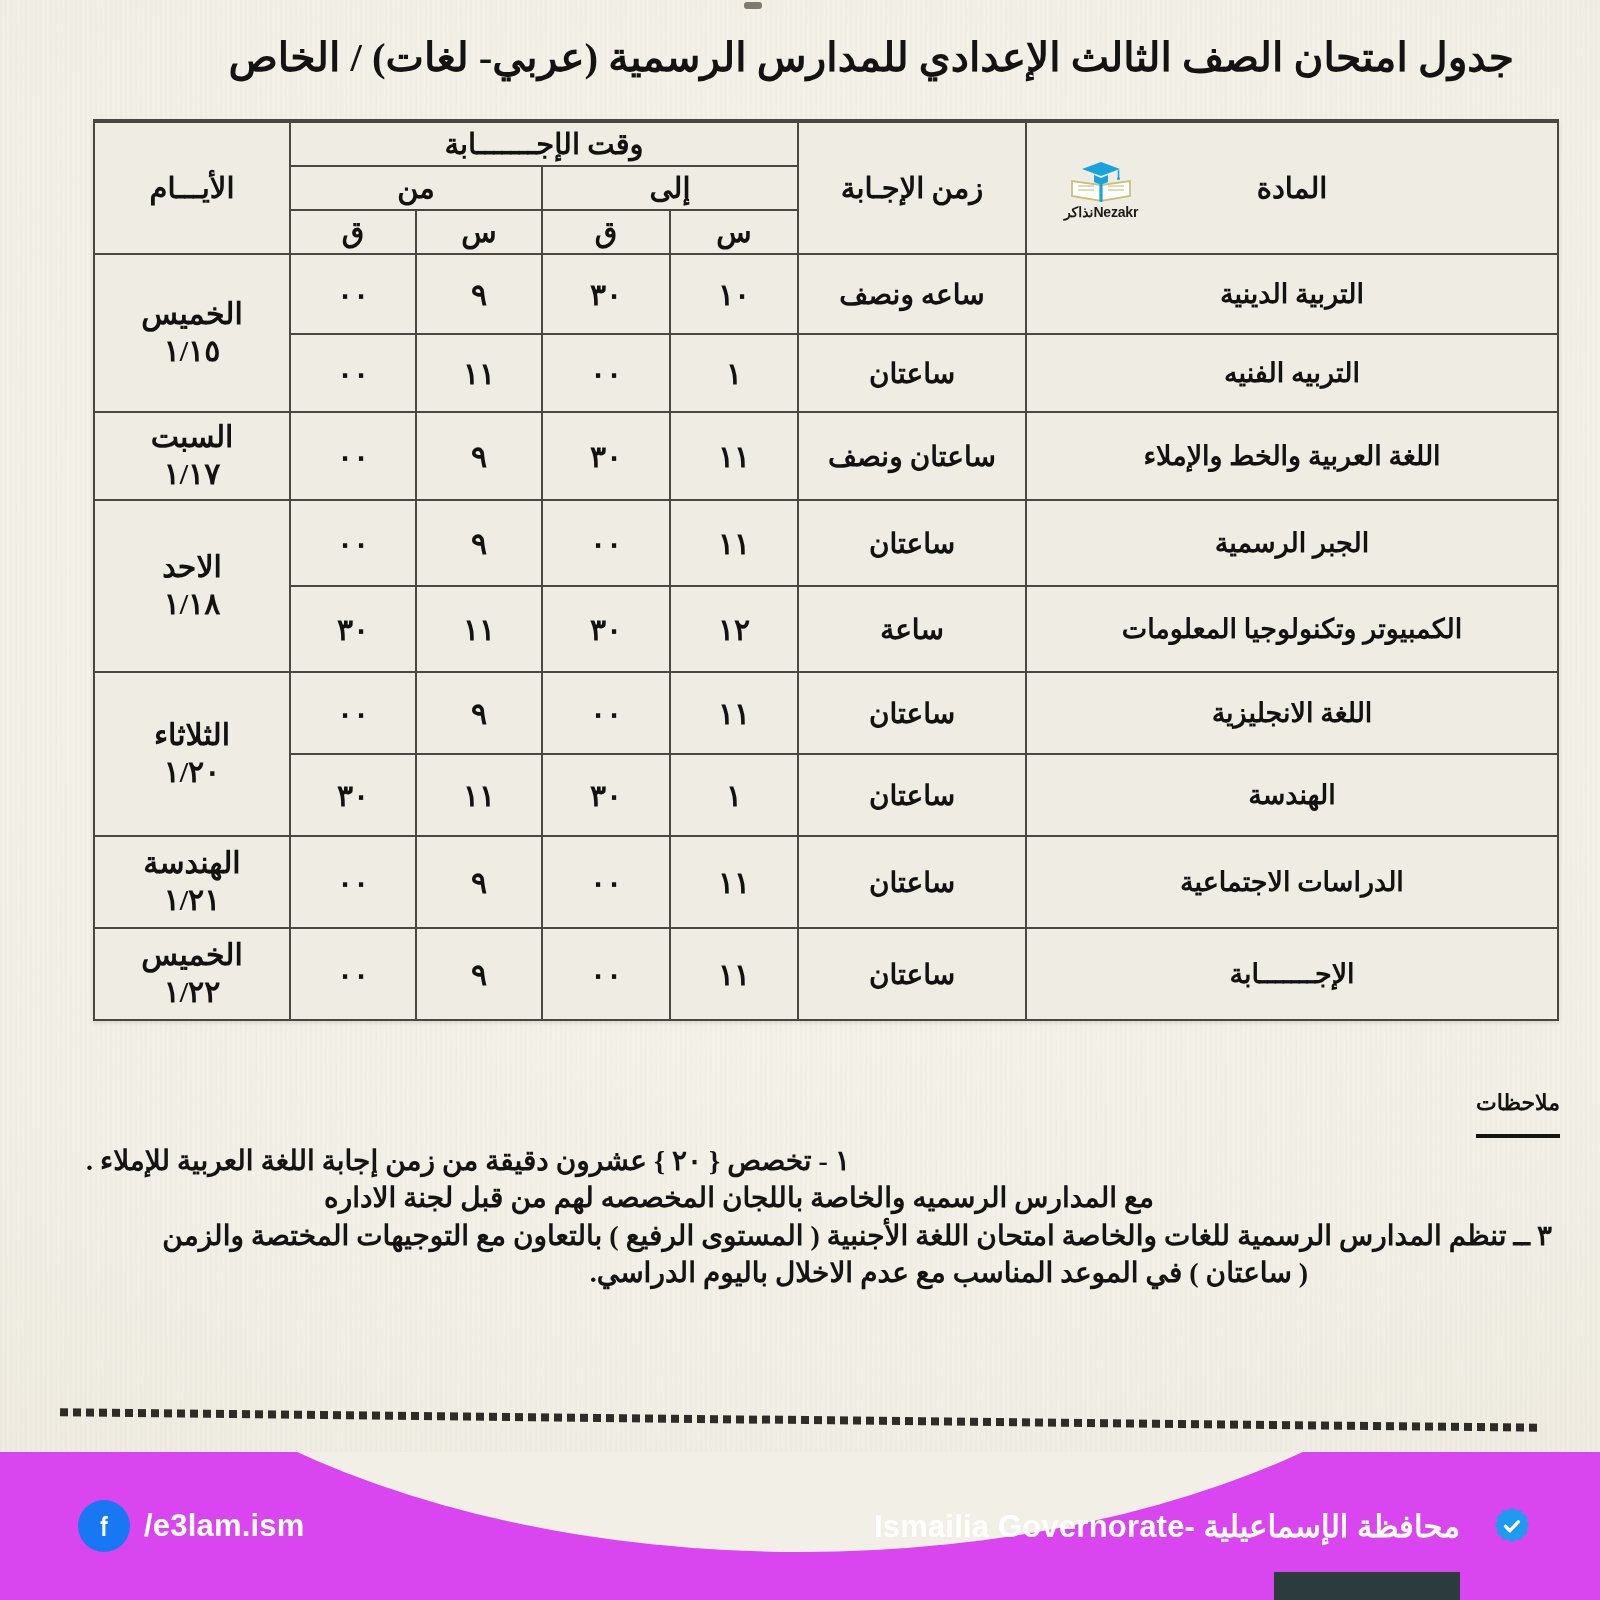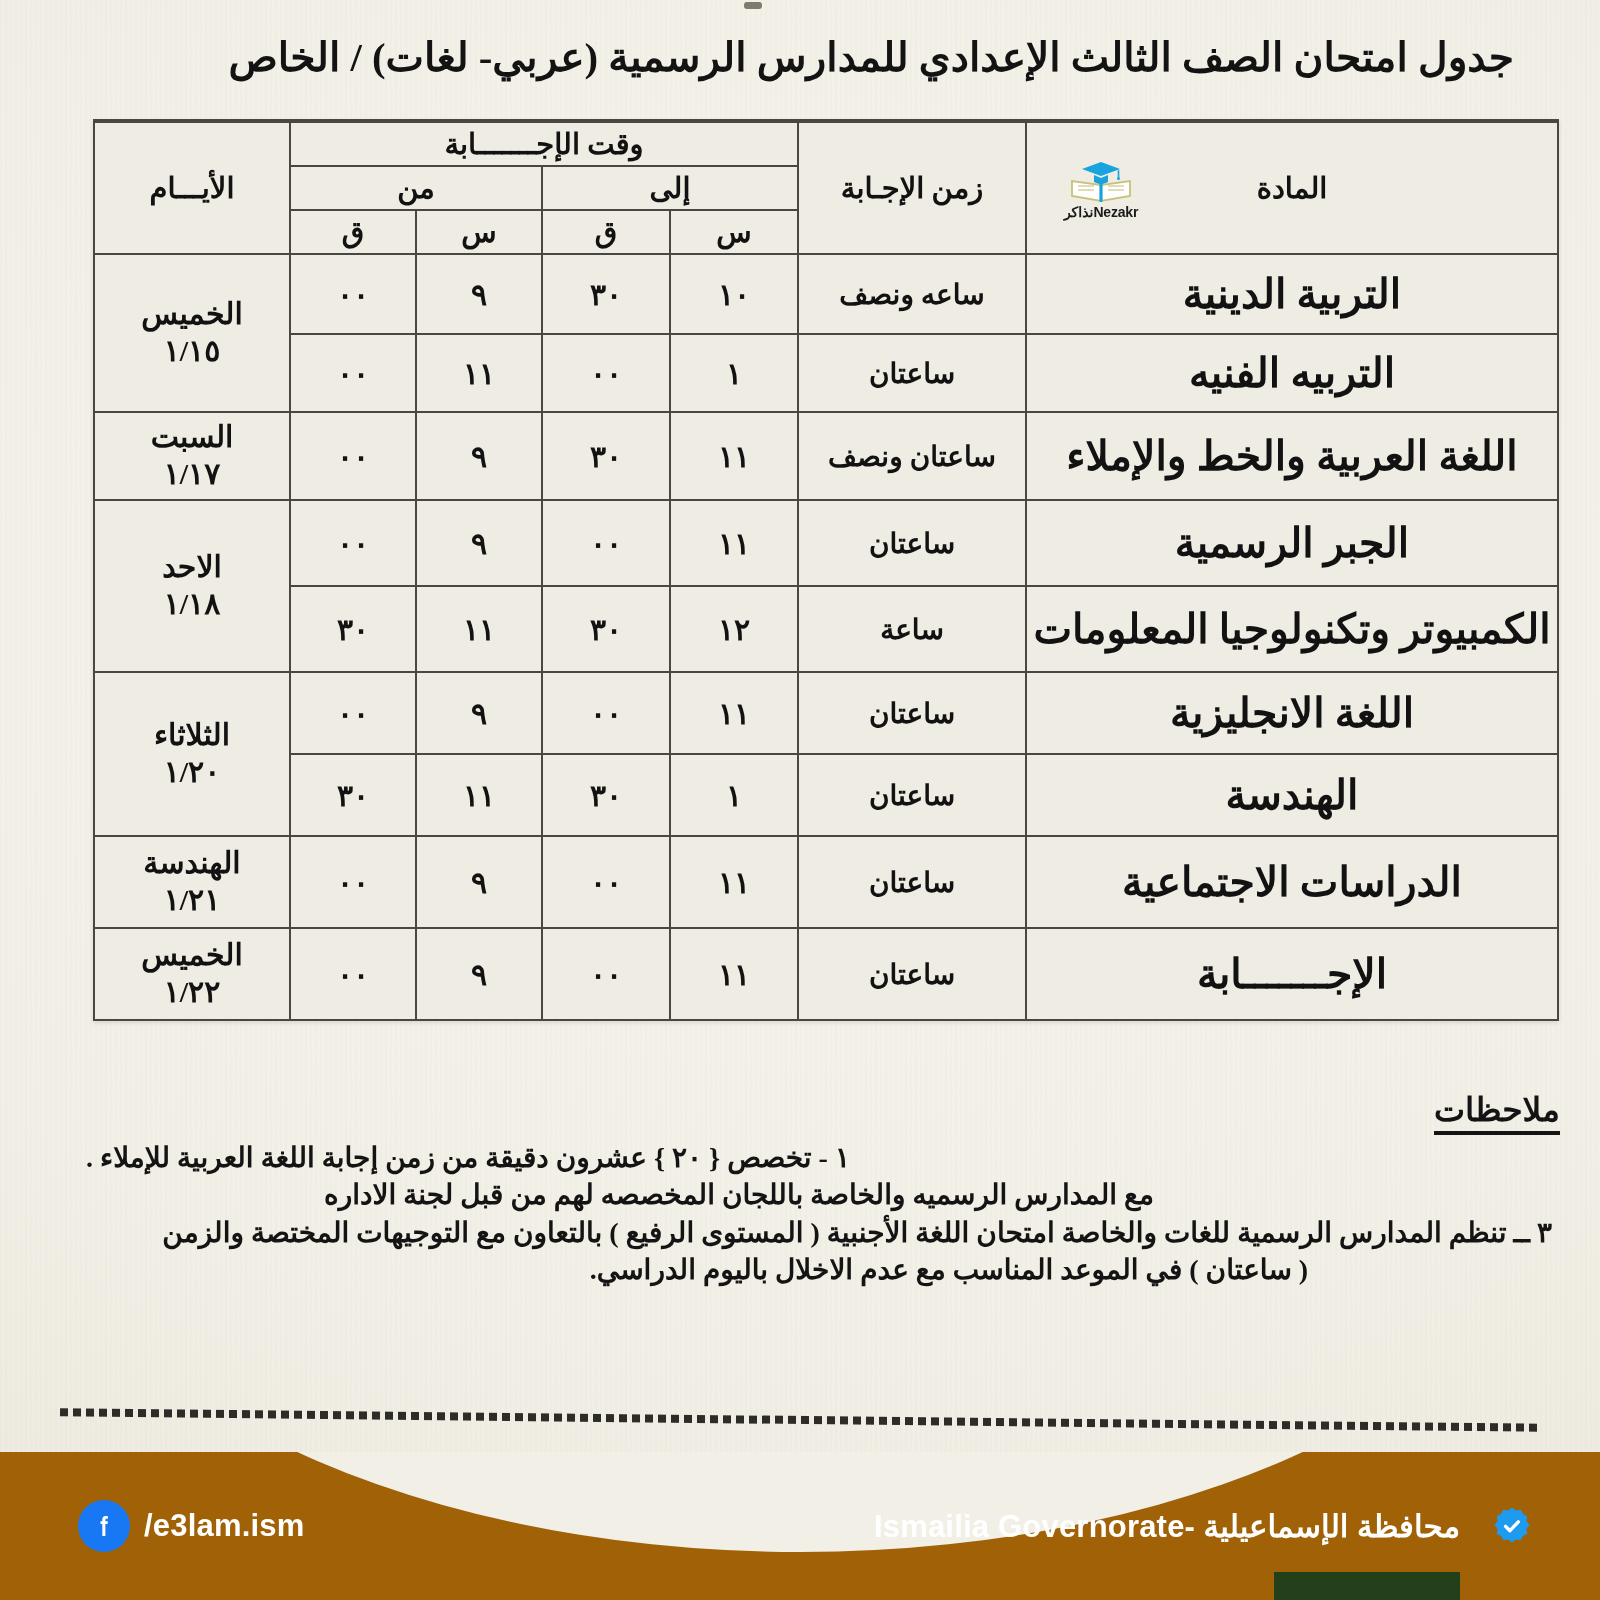--- a/index.html
+++ b/index.html
@@ -85,21 +85,21 @@
     gap:1px;
   }
   #nezakr-mark{ width:66px; height:46px; display:block; }
   #nezakr-word{
     font-size:14px; font-weight:bold; color:#1a1a1a;
     font-family:"Liberation Sans", sans-serif;
     letter-spacing:-.2px; white-space:nowrap; line-height:1;
   }
 
   td.day-cell{ font-size:30px; line-height:1.22; }
-  td.subject-cell{ font-size:41px; }
+  td.subject-cell{ font-size:27px; }
   td.dur-cell{ font-size:28px; }
   td.num-cell{ font-size:30px; letter-spacing:1px; }
 
   
   tr.r1 td { height:80px; }
   tr.r2 td { height:78px; }
   tr.r3 td { height:88px; }
   tr.r4 td { height:86px; }
   tr.r5 td { height:86px; }
   tr.r6 td { height:82px; }
@@ -108,24 +108,24 @@
   tr.r9 td { height:92px; }
 
   
   #notes{
     position:absolute;
     top:1090px; right:48px; left:46px;
     text-align:right; color:#141414;
     direction:rtl;
   }
   #notes-heading{
-    font-size:33px; font-weight:bold;
+    font-size:22px; font-weight:bold;
     display:inline-block;
     border-bottom:4px solid #141414;
-    padding-bottom:2px; margin-bottom:4px;
+    padding-bottom:18px; margin-bottom:4px;
     margin-right:-8px;
   }
   .note-line{
     font-size:28px; font-weight:bold; line-height:1.30;
     margin:1px 0;
   }
   .note-1{ text-align:left; padding-left:40px;}
   .note-2a{ text-align:right;}
   .note-2b{ text-align:center; padding-right:120px;}
   .note-3a{ text-align:right;}
@@ -143,21 +143,21 @@
   #ghost-text{
     position:absolute; top:1448px; left:0; right:0;
     text-align:center; font-size:24px; font-weight:bold;
     color:rgba(30,28,24,.22);
     overflow:hidden; height:22px;
   }
 
   
   #footer{
     position:absolute; left:0; right:0; bottom:0; height:148px;
-    background:#a16207;
+    background:#d946ef;
     overflow:hidden;
   }
   #footer-arc{
     position:absolute;
     left:50%; top:-300px; transform:translateX(-50%);
     width:1520px; height:400px;
     background:#f2efe7;
     border-radius:0 0 50% 50%/0 0 100% 100%;
   }
   #fb-group{

